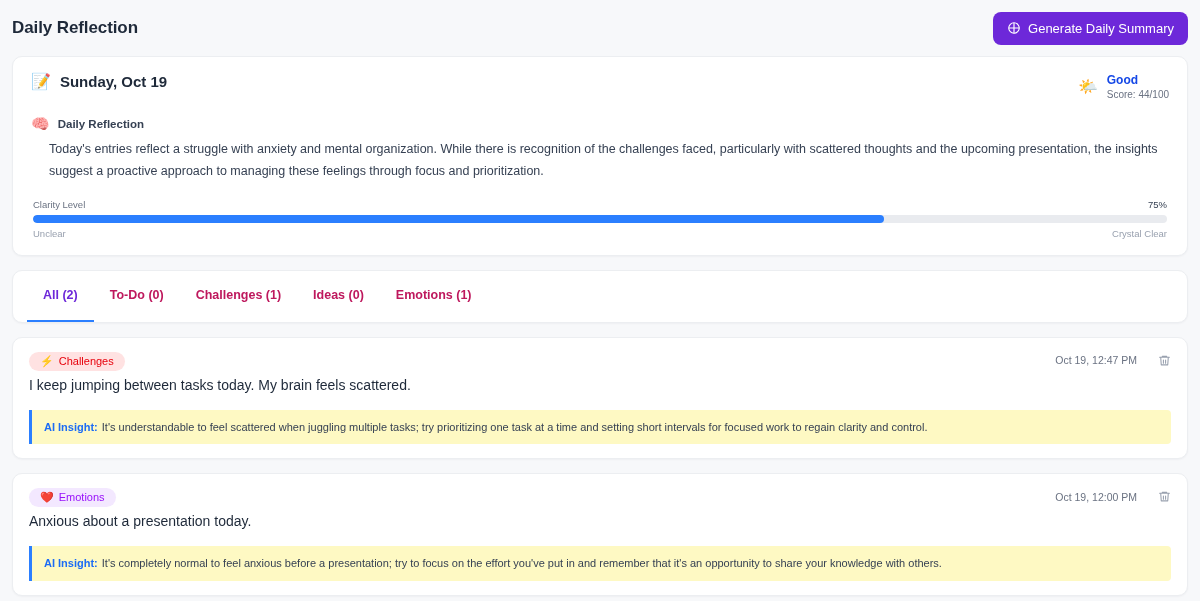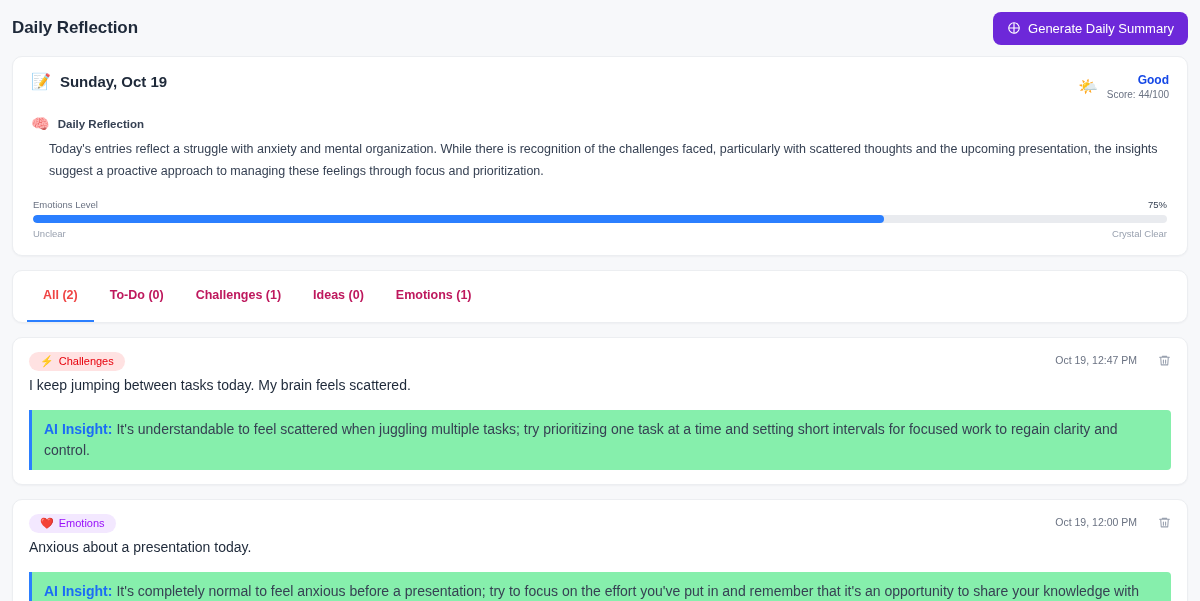--- a/index.html
+++ b/index.html
@@ -75,21 +75,21 @@
   .date-text {
     font-size: 15px;
     font-weight: bold;
     color: #1e2939;
   }
   .mood {
     display: flex;
     align-items: center;
     gap: 8px;
   }
-  .mood-txt { text-align: right; }
+  .mood-txt { }
   .mood-label {
     font-size: 12px;
     font-weight: bold;
     color: #1447e6;
     line-height: 1.25;
   }
   .mood-score {
     font-size: 10px;
     color: #6a7282;
     line-height: 1.3;
@@ -158,21 +158,21 @@
     padding: 0 16px;
     font-size: 12.5px;
     font-weight: bold;
     color: #be185d;
     cursor: pointer;
     border-bottom: 2.5px solid transparent;
     background: transparent;
     font-family: "Liberation Sans", sans-serif;
   }
   .tab.active {
-    color: #ef4444;
+    color: #6d28d9;
     border-bottom-color: #2b7fff;
   }
 
   
   .entry { padding: 14px 16px 14px 16px; }
   .entry-top {
     display: flex;
     align-items: flex-start;
     justify-content: space-between;
   }
@@ -209,25 +209,25 @@
   }
 
   .entry-text {
     margin-top: 4px;
     font-size: 14px;
     color: #1e2939;
     line-height: 1.5;
   }
   .insight {
     margin-top: 14px;
-    background: #86efac;
+    background: #fef9c3;
     border-left: 3px solid #2b7fff;
     border-radius: 0 4px 4px 0;
     padding: 9px 12px;
-    font-size: 14px;
+    font-size: 11px;
     color: #364153;
     line-height: 1.5;
   }
   .insight .tag {
     color: #1c6cf5;
     font-weight: bold;
     margin-right: 4px;
   }
 </style>
 </head>
@@ -264,21 +264,21 @@
     </div>
 
     <div class="reflect-head">
       <span class="emoji">🧠</span>
       <span class="label">Daily Reflection</span>
     </div>
     <div class="reflect-body">Today's entries reflect a struggle with anxiety and mental organization. While there is recognition of the challenges faced, particularly with scattered thoughts and the upcoming presentation, the insights suggest a proactive approach to managing these feelings through focus and prioritization.</div>
 
     <div class="clarity">
       <div class="clarity-head">
-        <span>Emotions Level</span>
+        <span>Clarity Level</span>
         <span class="pct">75%</span>
       </div>
       <div class="track">
         <div class="fill" id="clarity-fill" style="width: 75%;"></div>
       </div>
       <div class="clarity-foot">
         <span>Unclear</span>
         <span>Crystal Clear</span>
       </div>
     </div>

